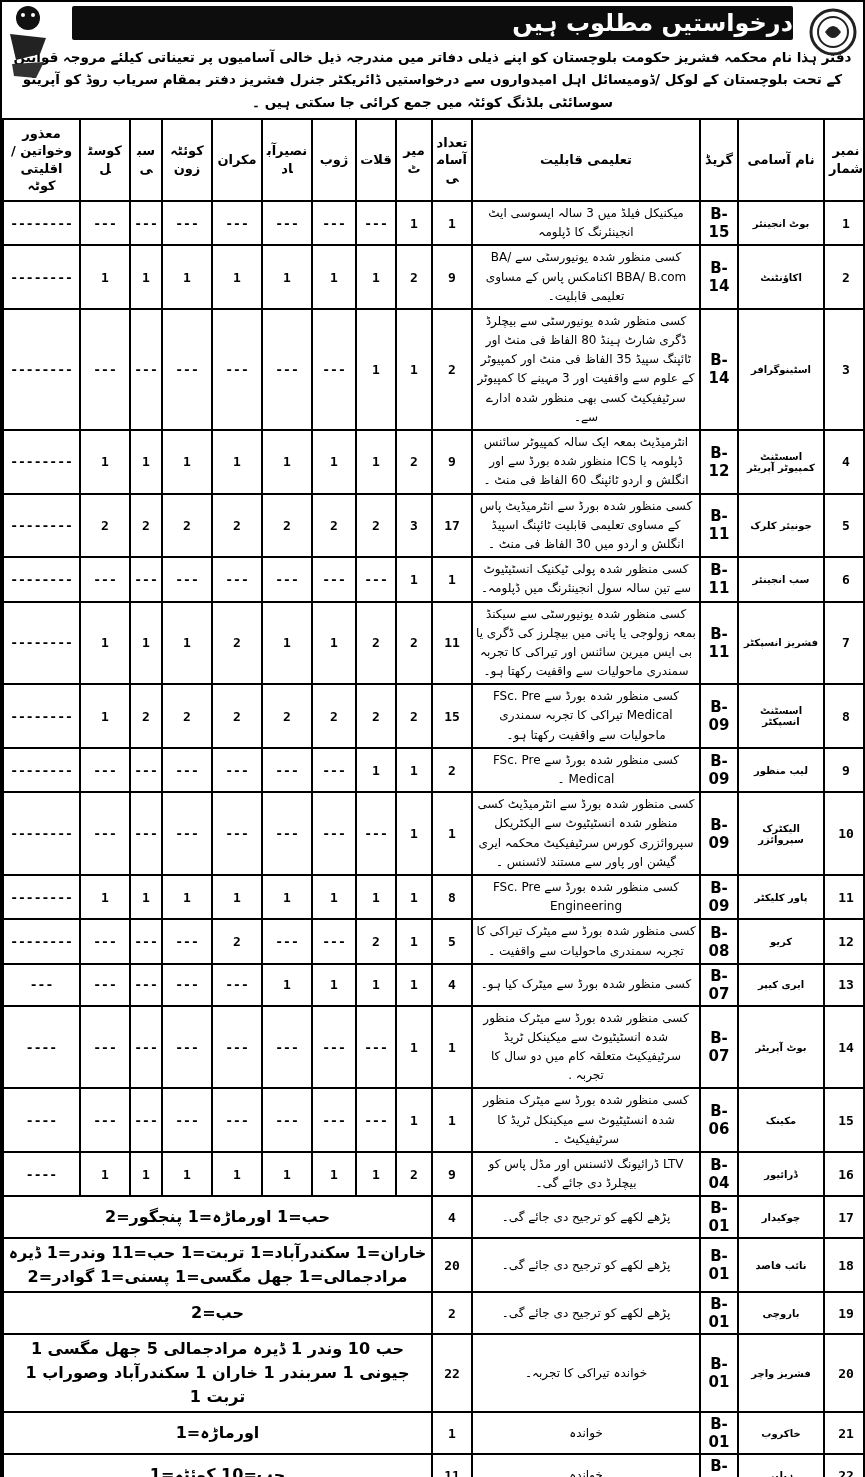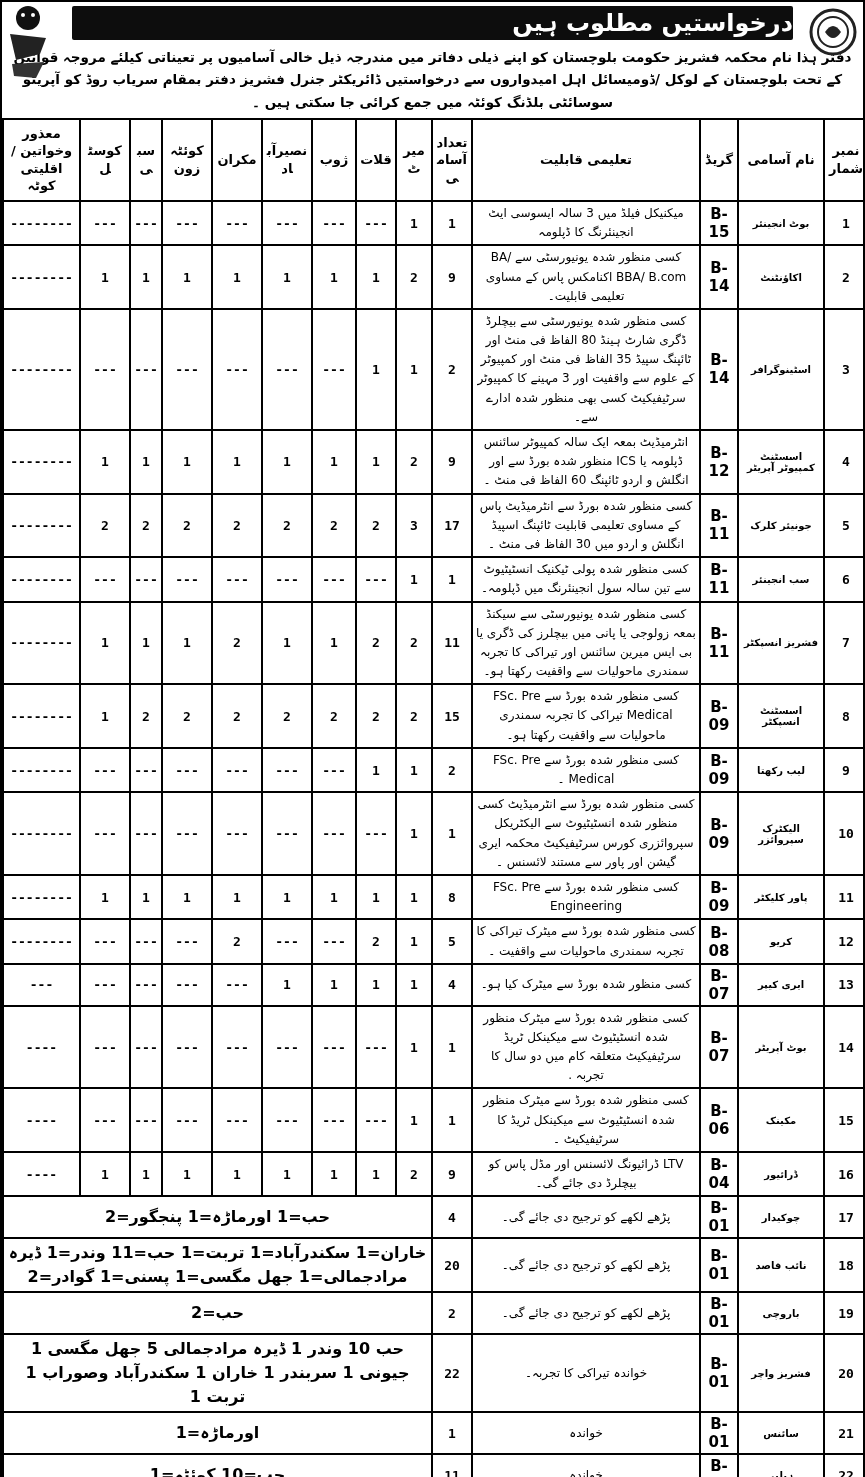--- a/index.html
+++ b/index.html
@@ -209,21 +209,21 @@
           <td class="num">2</td>
           <td class="num">2</td>
           <td class="num">2</td>
           <td class="num">2</td>
           <td class="num">2</td>
           <td class="num">1</td>
           <td class="num">--------</td>
         </tr>
         <tr>
           <td class="num">9</td>
-          <td class="post">لیب رکھتا</td>
+          <td class="post">لیب منظور</td>
           <td class="grade">B-09</td>
           <td class="qual">کسی منظور شدہ بورڈ سے FSc. Pre Medical ۔</td>
           <td class="num total">2</td>
           <td class="num">1</td>
           <td class="num">1</td>
           <td class="num">---</td>
           <td class="num">---</td>
           <td class="num">---</td>
           <td class="num">---</td>
           <td class="num">---</td>
@@ -369,21 +369,21 @@
         <tr>
           <td class="num">20</td>
           <td class="post">فشریز واچر</td>
           <td class="grade">B-01</td>
           <td class="qual">خواندہ تیراکی کا تجربہ۔</td>
           <td class="num total">22</td>
           <td class="loc" colspan="9">حب 10  وندر 1  ڈیرہ مرادجمالی 5  جھل مگسی 1  جیونی 1  سربندر 1  خاران 1  سکندرآباد وصوراب 1  تربت 1</td>
         </tr>
         <tr>
           <td class="num">21</td>
-          <td class="post">سائنس</td>
+          <td class="post">خاکروب</td>
           <td class="grade">B-01</td>
           <td class="qual">خواندہ</td>
           <td class="num total">1</td>
           <td class="loc" colspan="9">اورماڑہ=1</td>
         </tr>
         <tr>
           <td class="num">22</td>
           <td class="post">ہیلپر</td>
           <td class="grade">B-01</td>
           <td class="qual">خواندہ</td>

